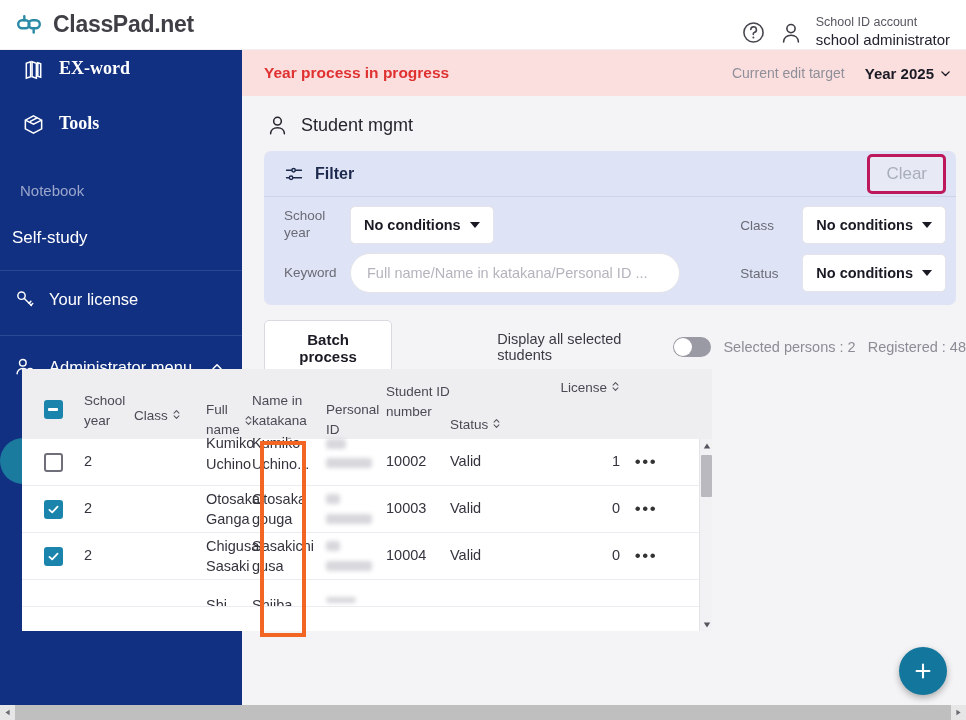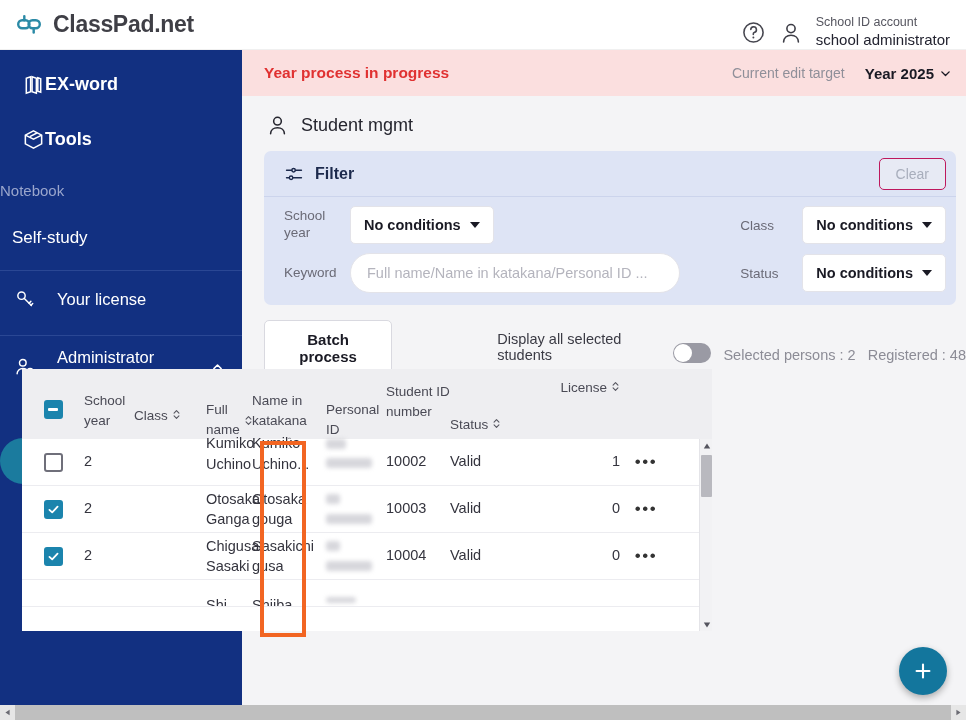--- a/index.html
+++ b/index.html
@@ -32,33 +32,33 @@
   .acct-text { line-height: 1.25; }
   .acct-line1 { font-size: 12.5px; color: #55555f; }
   .acct-line2 { font-size: 15px; color: #232330; }
 
   
   .sidebar {
     position: absolute; left: 0; top: 50px; width: 242px; height: 655px;
     background: #123081; color: #ffffff; overflow: hidden;
   }
   .nav-item {
-    display: flex; align-items: center; 
+    display: flex; gap: 14px;
     padding: 0 0 0 22px; height: 53px; cursor: pointer;
-    font-size: 18px; font-weight: bold; color: #ffffff;
+    font-size: 18px; font-weight: bold; color: #ffffff; font-family: Liberation Serif, serif;
   }
   .nav-item .ico { width: 23px; height: 23px; flex: 0 0 23px; }
   .nav-plain {
     display: flex; align-items: center; height: 48px;
     padding-left: 11px; font-size: 17px; color: #ffffff; cursor: pointer;
   }
   .nav-muted { color: #9aa6cc; font-size: 15px; font-weight: normal; }
   .nav-div { height: 1px; background: #2a4794; margin: 8px 0 0 0; }
   .admin-head {
-    display: flex; align-items: center; gap: 21px;
+    display: flex; align-items: center; gap: 13px;
     height: 50px; padding-left: 14px; font-size: 16.5px;
     font-weight: normal; cursor: pointer;
   }
   .admin-head .ico { width: 22px; height: 22px; flex: 0 0 22px; }
   .chev { margin-left: auto; margin-right: 18px; width: 14px; height: 14px; }
   .sub-item {
     display: flex; align-items: center; gap: 13px;
     height: 46px; padding-left: 34px; font-size: 16px; cursor: pointer;
     border-radius: 23px 0 0 23px; margin-right: 0;
   }
@@ -104,22 +104,22 @@
     border-radius: 7px; overflow: hidden;
   }
   .filter-head {
     height: 46px; display: flex; align-items: center;
     padding: 0 10px 0 20px; border-bottom: 1px solid #ccd4ec;
   }
   .filter-head .ico { width: 20px; height: 20px; margin-right: 11px; color: #1d2a4d; }
   .filter-label { font-size: 16px; font-weight: bold; color: #1d2a4d; }
   .clear-btn {
     margin-left: auto; background: #e7eaf4; color: #a8aebc;
-    border: 1px solid #be185d; border-radius: 5px;
-    font-size: 14px; padding: 7px 16px; cursor: pointer;
+    border: 3px solid #be185d; border-radius: 5px;
+    font-size: 17px; padding: 7px 16px; cursor: pointer;
     font-family: "Liberation Sans", sans-serif;
   }
   .filter-body { padding: 9px 10px 12px 14px; }
   .frow { display: flex; align-items: center; margin-bottom: 9px; }
   .frow:last-child { margin-bottom: 0; }
   .flabel {
     font-size: 13.5px; color: #6a6a76; width: 72px; line-height: 1.25;
     padding-left: 6px;
   }
   .fselect {
@@ -141,21 +141,21 @@
 
   .actions { display: flex; align-items: flex-start; padding: 15px 0 0 22px; }
   .btn-col { display: flex; flex-direction: column; gap: 6px; }
   .wbtn {
     background: #ffffff; border: 1px solid #d9d9e0; border-radius: 5px;
     font-size: 15px; font-weight: bold; color: #1a1a24;
     padding: 10px 14px; cursor: pointer; text-align: center;
     font-family: "Liberation Sans", sans-serif;
   }
   .toggle-area {
-    display: flex; align-items: flex-end; gap: 12px;
+    display: flex; align-items: center; gap: 12px;
     margin-left: 105px; margin-top: 11px;
   }
   .toggle-lbl { font-size: 14.5px; color: #3a3a44; }
   .switch {
     width: 38px; height: 20px; border-radius: 10px; background: #9a9aa4;
     position: relative; cursor: pointer; flex: 0 0 38px;
   }
   .switch .knob {
     position: absolute; left: 1px; top: 1px; width: 18px; height: 18px;
     border-radius: 50%; background: #ffffff;
@@ -305,21 +305,21 @@
 
     <div class="nav-item" style="margin-top:2px">
       <svg class="ico" viewBox="0 0 24 24" fill="none" stroke="#ffffff" stroke-width="1.6">
         <path d="M12 3 L20.5 7.4 L20.5 16.6 L12 21 L3.5 16.6 L3.5 7.4 Z"></path>
         <path d="M3.5 7.4 L12 11.6 L20.5 7.4"></path>
         <path d="M8.2 9 L16 5"></path>
       </svg>
       <span>Tools</span>
     </div>
 
-    <div class="nav-plain nav-muted" style="padding-left:0">
+    <div class="nav-plain nav-muted" style="padding-left:20px">
       <span>Notebook</span>
     </div>
 
     <div class="nav-plain" style="padding-left:12px">
       <span>Self-study</span>
     </div>
 
     <div class="nav-div"></div>
 
     <div class="admin-head" style="height:56px">

